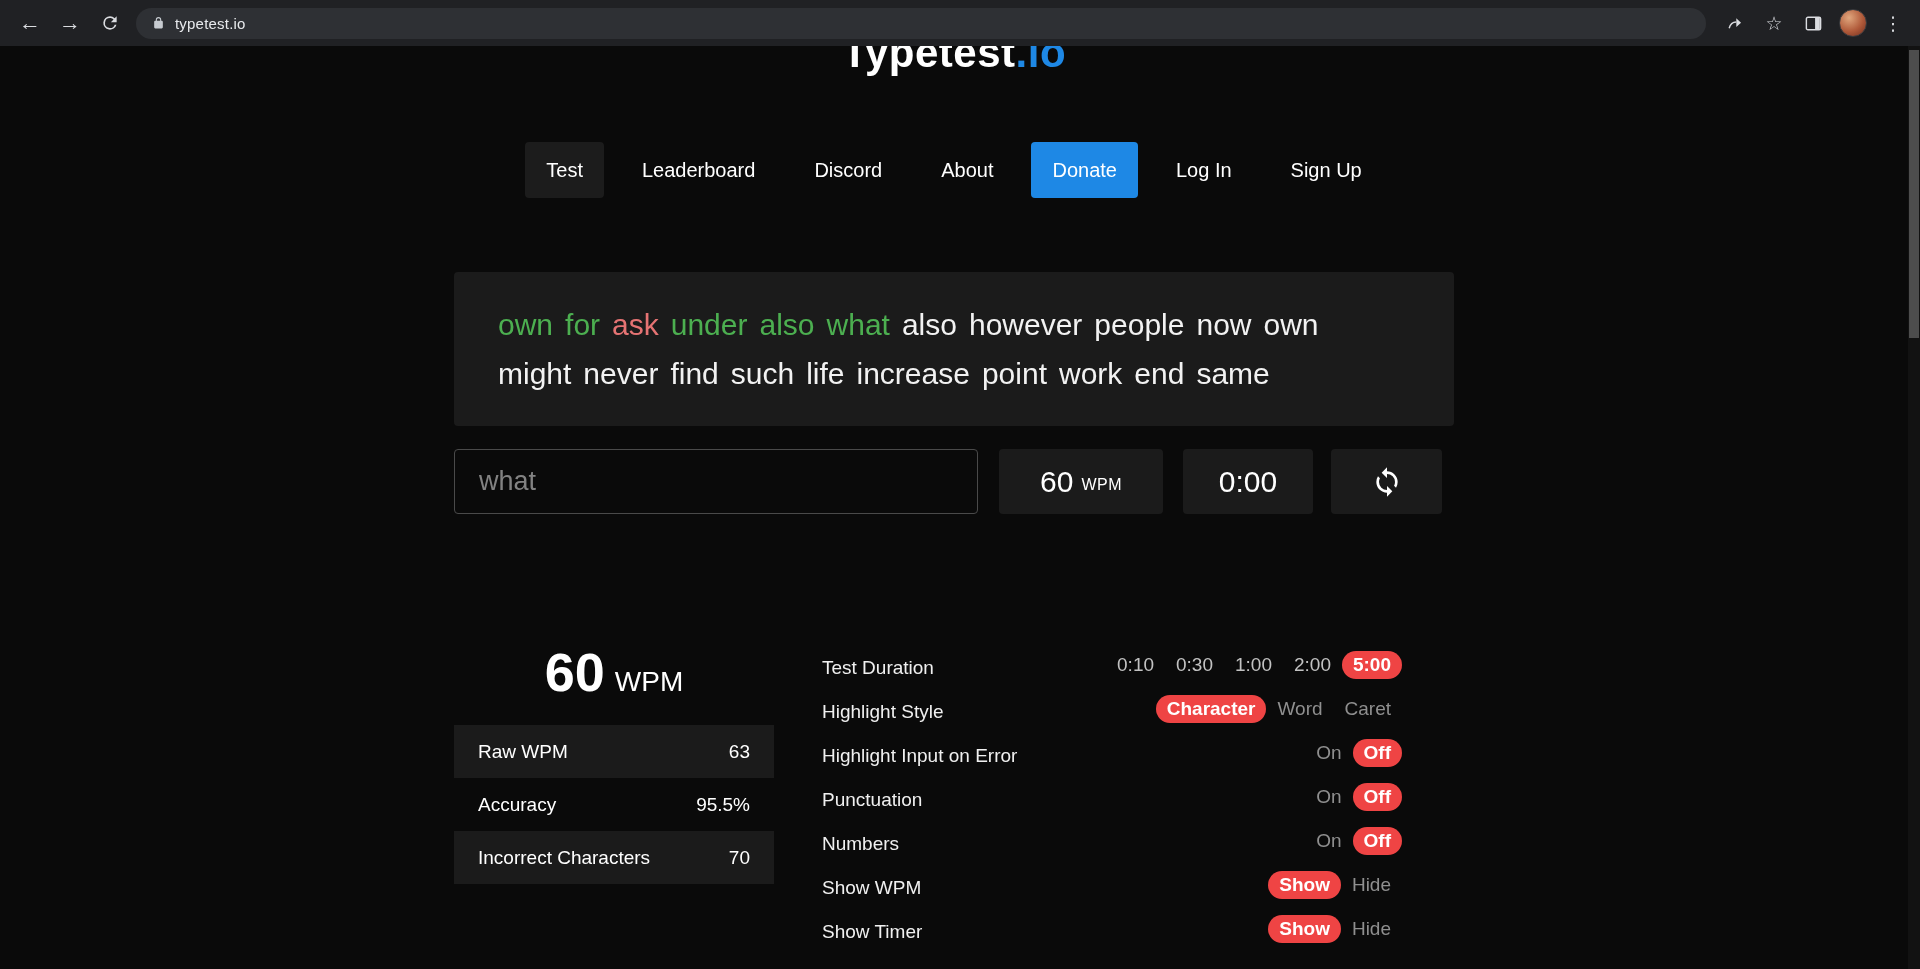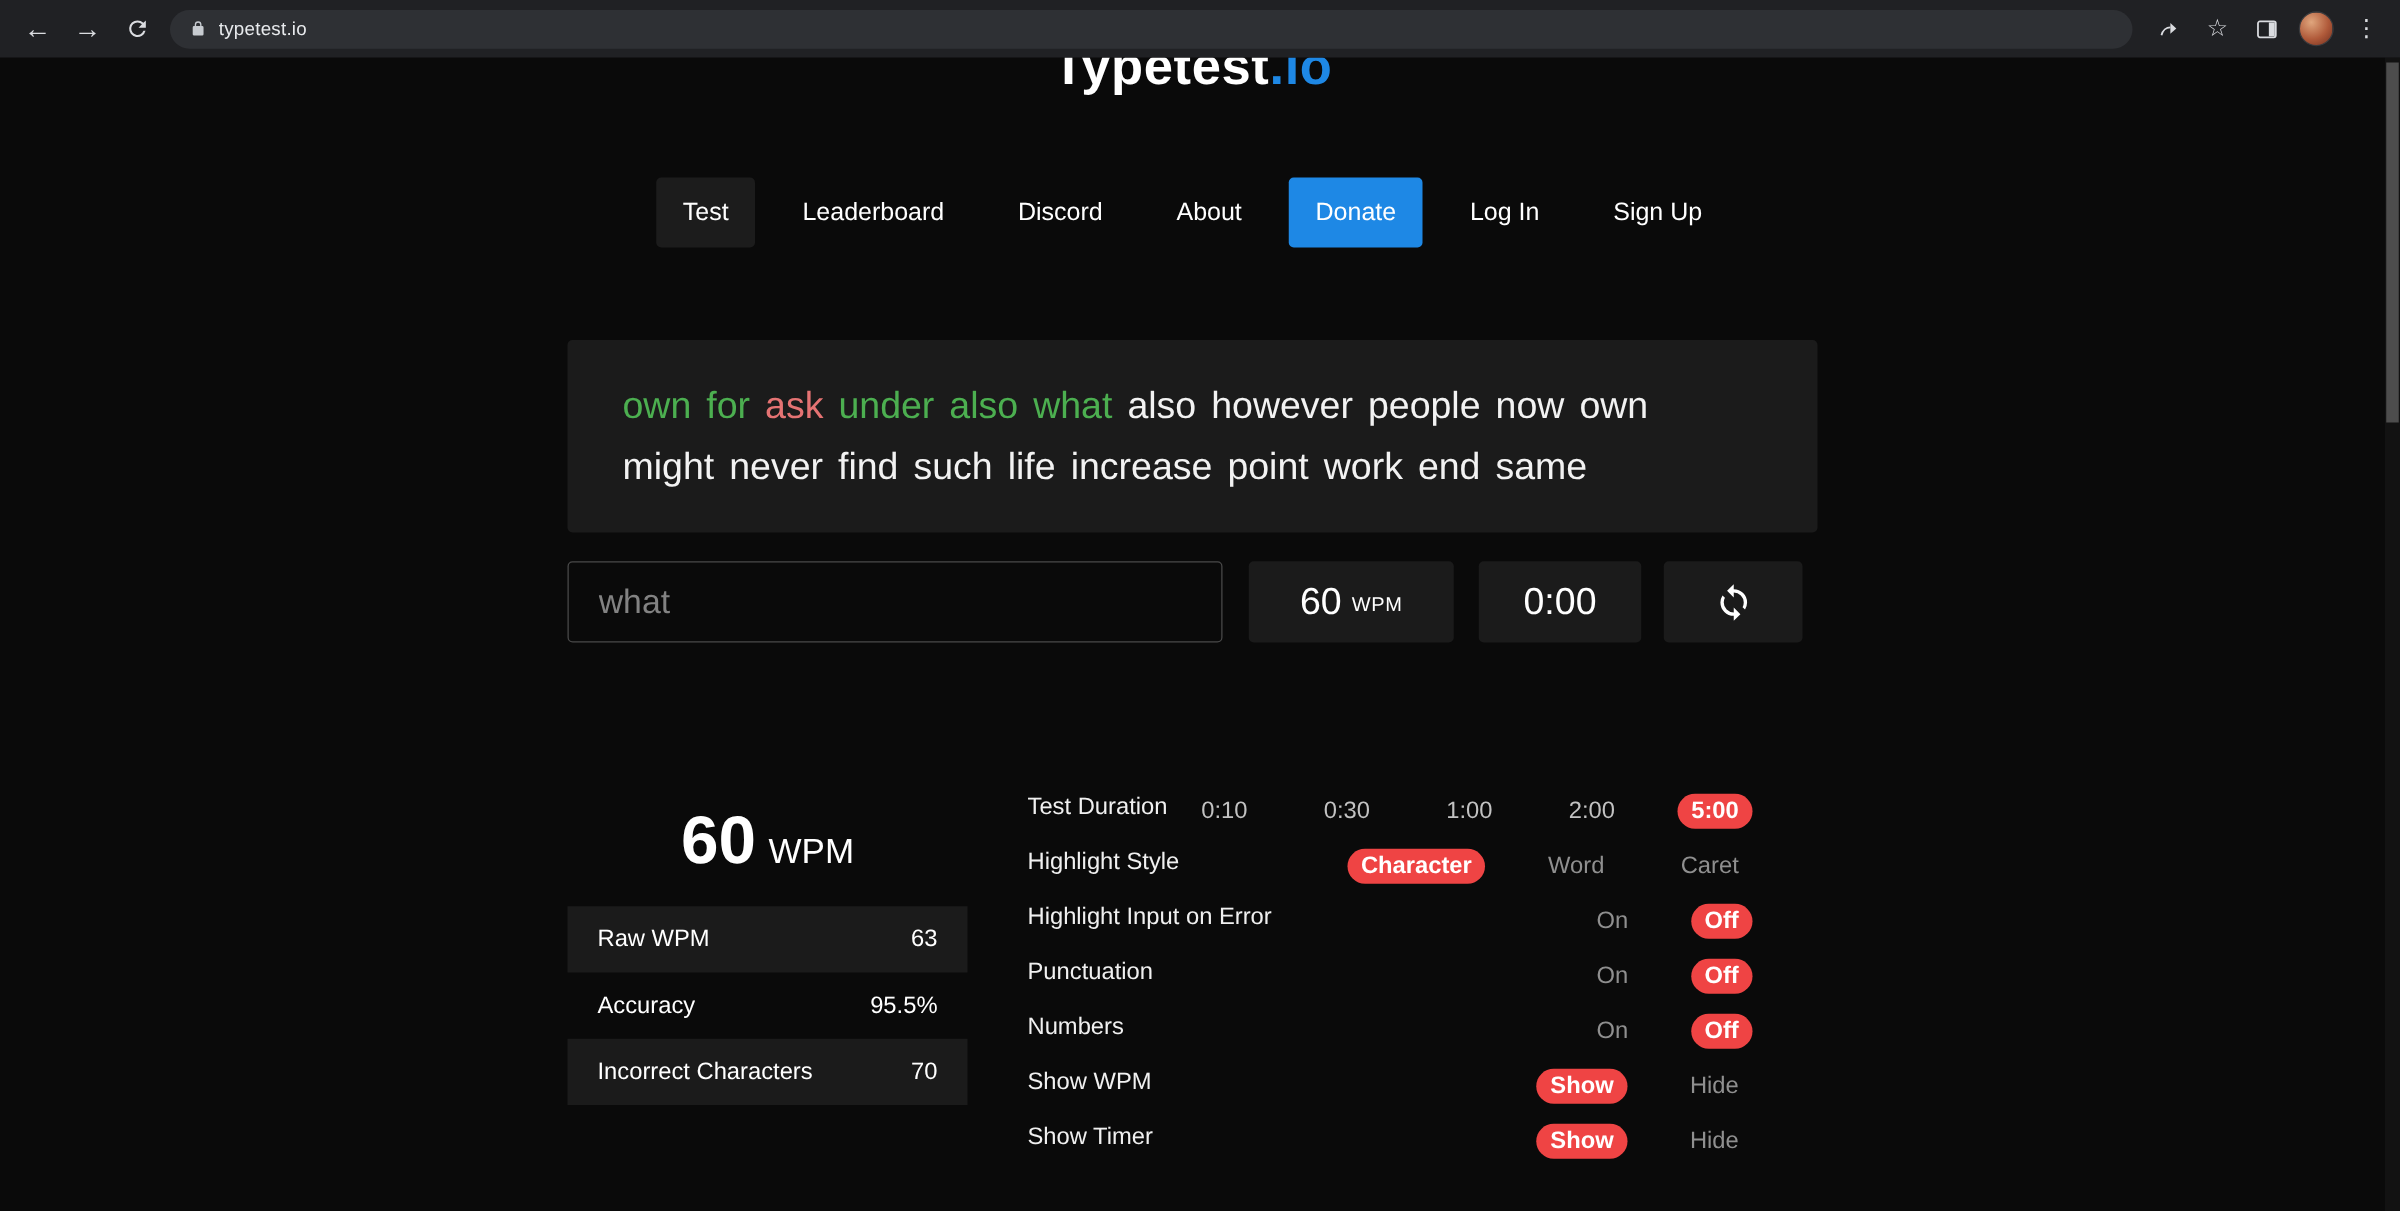--- a/index.html
+++ b/index.html
@@ -65,23 +65,23 @@
   .stats-col { width:320px; }
   .big-wpm { text-align:center; padding-top:6px; }
   .big-wpm .num { font-size:54px; font-weight:bold; }
   .big-wpm .unit { font-size:28px; margin-left:10px; }
   .stats-table { margin-top:22px; }
   .stat-row { height:53px; display:flex; align-items:center; justify-content:space-between;
               padding:0 24px; font-size:19px; color:#fff;text-align:center; }
   .stat-row:nth-child(odd) { background:#1b1b1b; }
 
   .settings-col { width:580px; margin-right:52px; }
-  .setting-row { height:44px; display:flex; align-items:flex-start; justify-content:space-between; }
+  .setting-row { height:44px; display:flex; align-items:flex-end; justify-content:space-between; }
   .setting-label { font-size:19px; color:#f0f0f0; }
-  .setting-options { display:flex; align-items:center;gap:39px; }
+  .setting-options { display:flex; align-items:center; }
   .opt { font-size:19px; color:#8f8f8f; padding:3px 11px; border-radius:15px; cursor:pointer; }
   .opt.selected { background:#ef4444; color:#fff; font-weight:bold; }
   .setting-row.bright .opt:not(.selected) { color:#c2c2c2; }
 
   svg { display:block; }
 </style>
 </head>
 <body>
 
 <div class="browser-bar">

